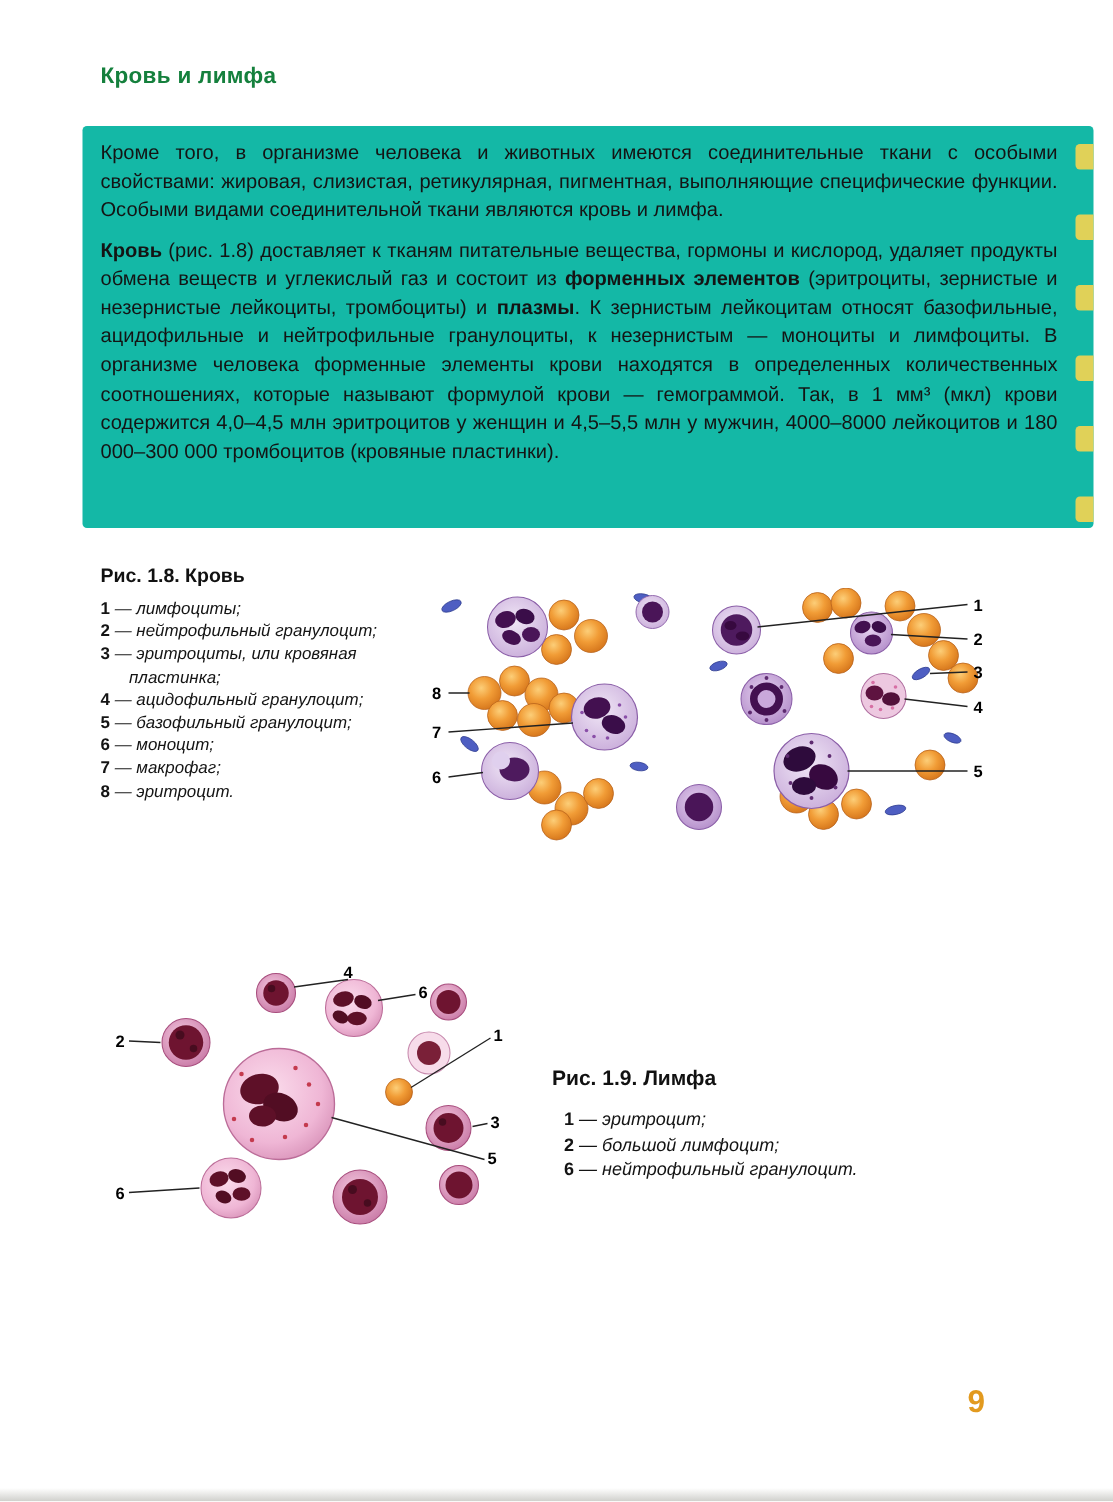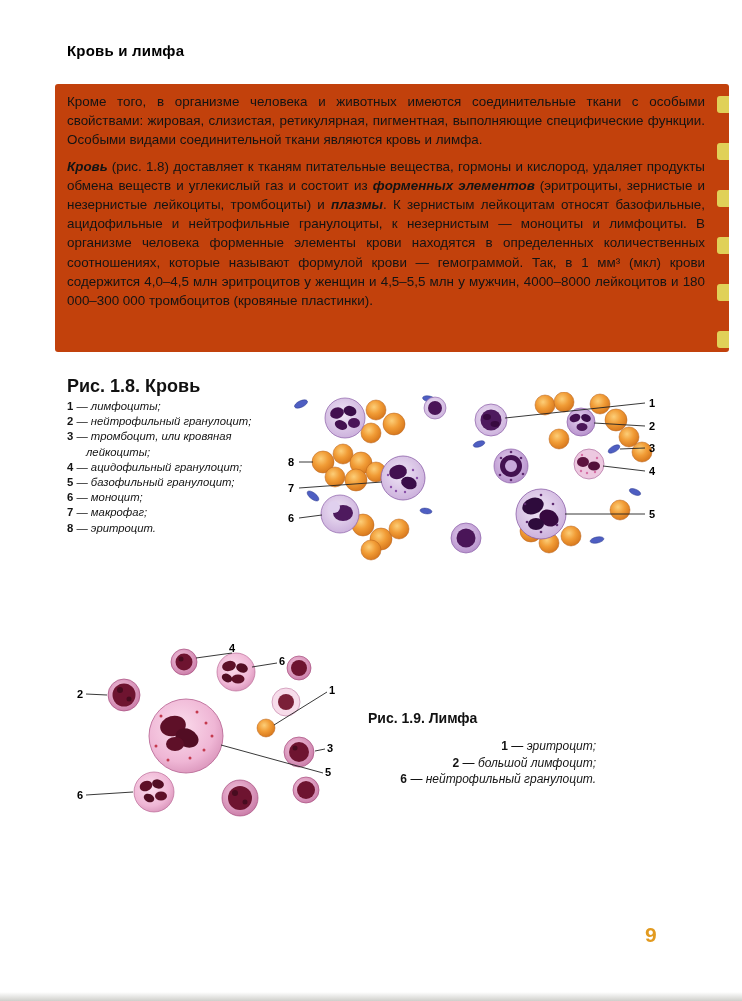--- a/index.html
+++ b/index.html
@@ -12,47 +12,47 @@
   .page {
     position:relative; width:742px; height:1001px;
     background:#ffffff; overflow:hidden;
   }
   .page-edge-bottom {
     position:absolute; left:0; right:0; bottom:0; height:9px;
     background:linear-gradient(#ffffff, #cfcfcb);
   }
   .chapter-header {
     position:absolute; left:67px; top:42px;
-    font-size:15px; font-weight:bold; color:#000000; letter-spacing:0.2px;text-align:right;
+    font-size:15px; font-weight:bold; color:#15803d; letter-spacing:0.2px;text-align:right;
   }
   .highlight-block {
     position:absolute; left:55px; top:84px; width:674px; min-height:268px;
-    background:#c2410c; border-radius:3px;
+    background:#14b8a6; border-radius:3px;
     padding:8px 24px 6px 12px;
   }
   .edge-tab {
     position:absolute; right:0; width:12px; height:17px;
     background:#E0D158; border-radius:3px 0 0 3px;
   }
   .t1{top:12px}.t2{top:59px}.t3{top:106px}.t4{top:153px}.t5{top:200px}.t6{top:247px}
   .body-text {
     font-size:13.4px; line-height:19.2px; text-align:justify; color:#141414;
     margin-bottom:7px;
   }
-  .bi { font-weight:bold; font-style:italic; }
+  .bi { font-weight:bold; }
   .fig-caption {
-    position:absolute; font-weight:bold; font-size:18px; color:#111;
+    position:absolute; font-weight:bold; font-size:13px; color:#111;
   }
   .fig18-caption { left:67px; top:376px; }
   .fig19-caption { left:368px; top:710px; font-size:14px; }
   .fig-legend {
     position:absolute; color:#141414;
   }
   .fig18-legend { left:67px; top:399px; width:192px; font-size:11.3px; line-height:15.2px; }
-  .fig19-legend { left:356px; top:738px; width:240px; font-size:12px; line-height:16.6px;text-align:right; }
+  .fig19-legend { left:376px; top:738px; width:240px; font-size:12px; line-height:16.6px; }
   .legend-row { padding-left:19px; text-indent:-19px; }
   .legend-row b { font-style:normal; font-weight:bold; }
   .legend-row i { font-style:italic;margin-top:48px; }
   .fig18-art { position:absolute; left:283px; top:392px; }
   .fig19-art { position:absolute; left:66px; top:638px; }
   .page-number {
     position:absolute; left:645px; top:923px;
     font-size:21px; font-weight:bold; color:#E29A1F;
   }
   svg text { font-family:"Liberation Sans", sans-serif; }
@@ -76,21 +76,21 @@
 
     <p class="body-text"><span class="bi">Кровь</span><span> (рис. 1.8) доставляет к тканям питательные вещества, гормоны и кислород, удаляет продукты обмена веществ и углекислый газ и состоит из </span><span class="bi">форменных элементов</span><span> (эритроциты, зернистые и незернистые лейкоциты, тромбоциты) и </span><span class="bi">плазмы</span><span>. К зернистым лейкоцитам относят базофильные, ацидофильные и нейтрофильные гранулоциты, к незернистым — моноциты и лимфоциты. В организме человека форменные элементы крови находятся в определенных количественных соотношениях, которые называют формулой крови — гемограммой. Так, в 1 мм³ (мкл) крови содержится 4,0–4,5 млн эритроцитов у женщин и 4,5–5,5 млн у мужчин, 4000–8000 лейкоцитов и 180 000–300 000 тромбоцитов (кровяные пластинки).</span></p>
 
   </section>
 
   <div class="fig-caption fig18-caption">Рис. 1.8. Кровь</div>
 
   <div class="fig-legend fig18-legend">
     <div class="legend-row"><b>1</b> <i>— лимфоциты;</i></div>
     <div class="legend-row"><b>2</b> <i>— нейтрофильный гранулоцит;</i></div>
-    <div class="legend-row"><b>3</b> <i>— тромбоцит, или кровяная лейкоциты;</i></div>
+    <div class="legend-row"><b>3</b> <i>— эритроциты, или кровяная пластинка;</i></div>
     <div class="legend-row"><b>4</b> <i>— ацидофильный гранулоцит;</i></div>
     <div class="legend-row"><b>5</b> <i>— базофильный гранулоцит;</i></div>
     <div class="legend-row"><b>6</b> <i>— моноцит;</i></div>
     <div class="legend-row"><b>7</b> <i>— макрофаг;</i></div>
     <div class="legend-row"><b>8</b> <i>— эритроцит.</i></div>
   </div>
 
   <svg class="fig18-art" width="412" height="178" viewBox="0 0 412 178">
     <defs>
       <radialGradient id="gEry" cx="40%" cy="35%" r="75%">

